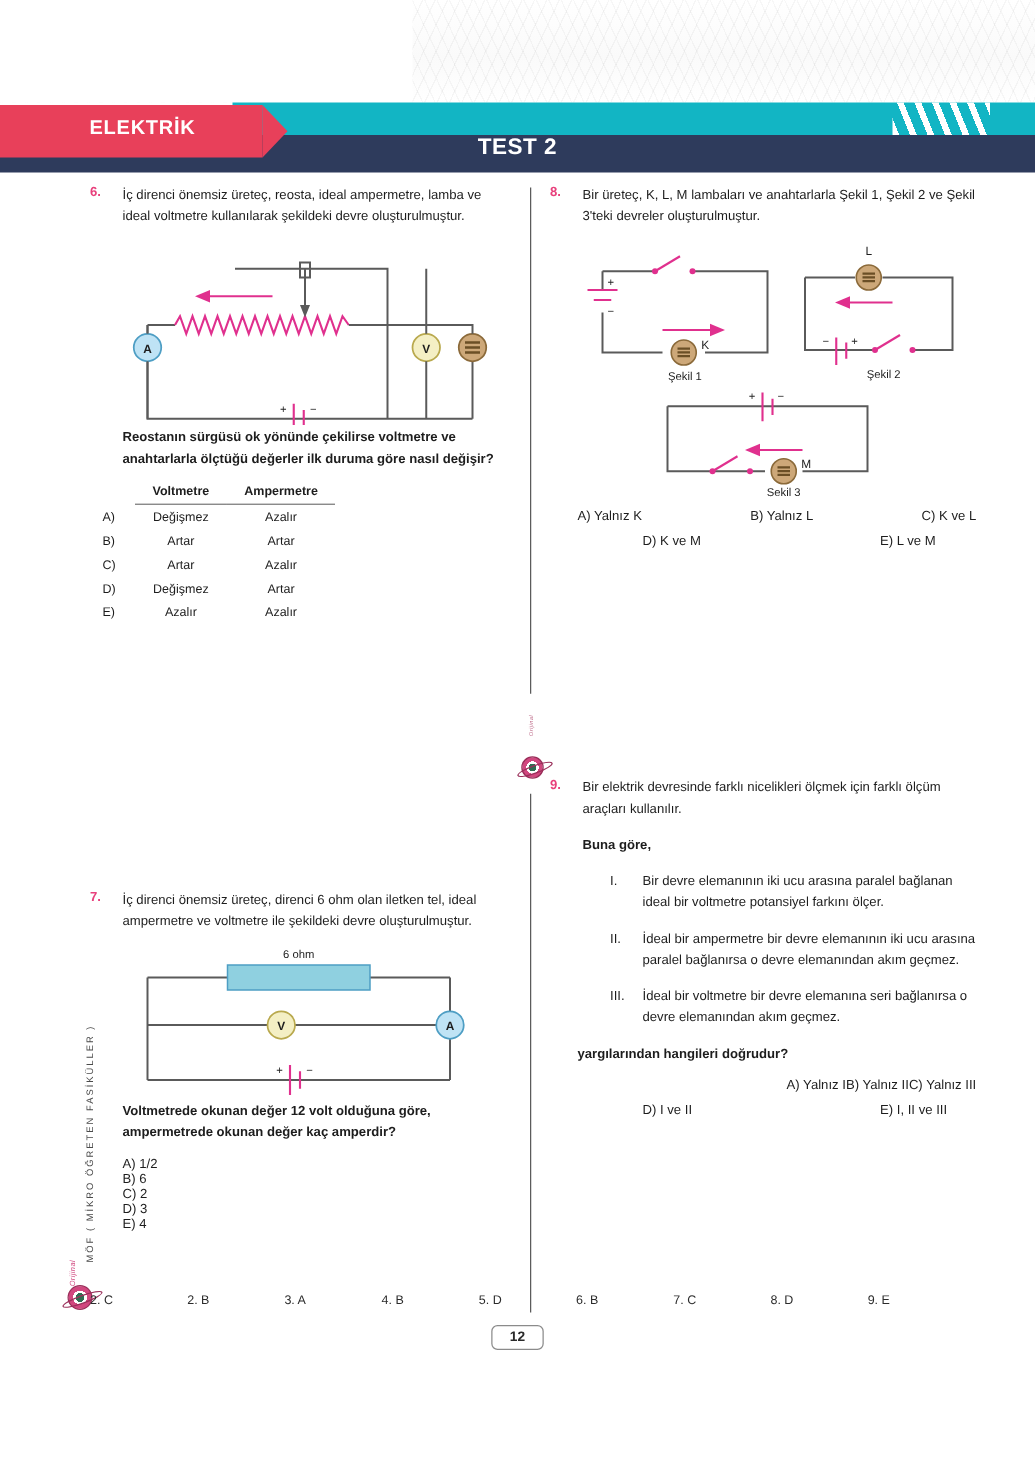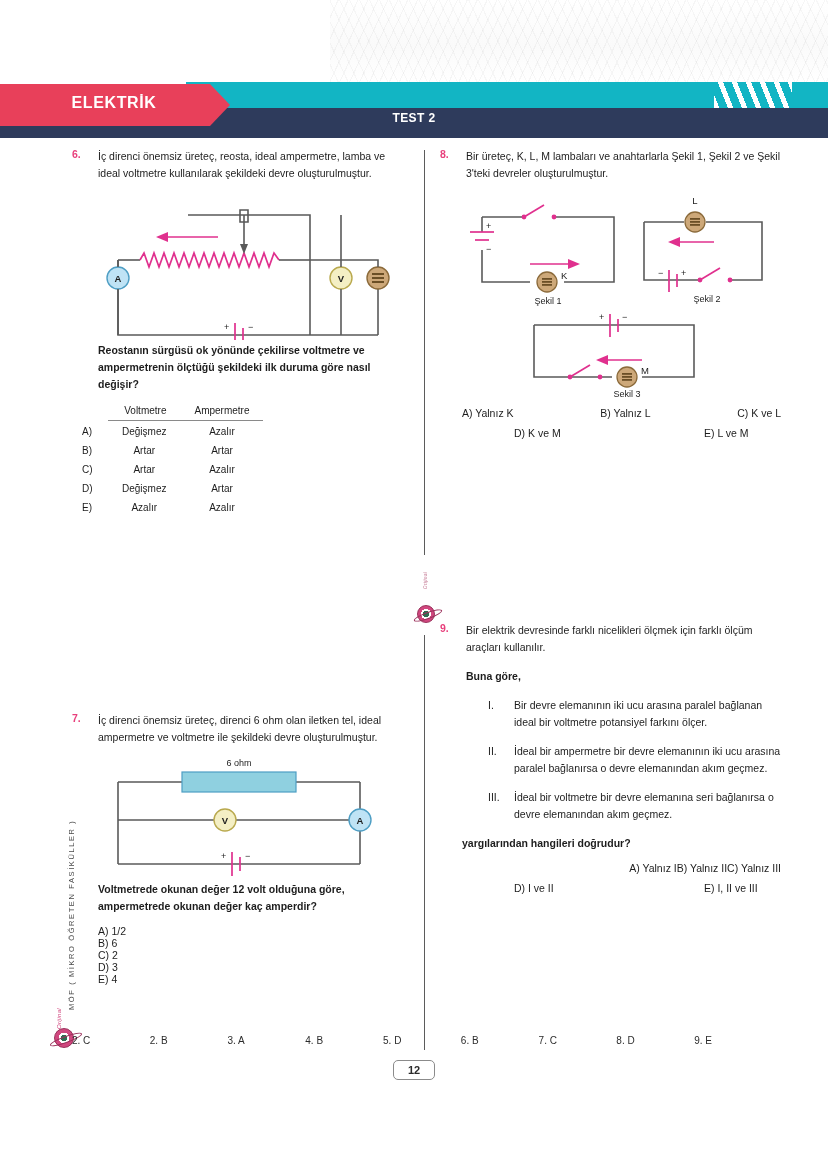--- a/index.html
+++ b/index.html
@@ -55,21 +55,21 @@
     color: #fff; font-weight: bold; font-size: 16px; letter-spacing: .6px;
     padding-left: 18px;
   }
   .hdr-navy {
     position: absolute; left: 0; top: 26px; width: 828px; height: 30px;
     background: #2e3b5c;
   }
   .hdr-navy-label {
     position: absolute; left: 0; top: 26px; width: 828px; height: 19px;
     display: flex; align-items: center; justify-content: center;
-    color: #fff; font-weight: bold; font-size: 12px; letter-spacing: .4px;
+    color: #fff; font-weight: bold; font-size: 18px; letter-spacing: .4px;
   }
 
   
   .colL { position: absolute; left: 72px; top: 148px; width: 330px; }
   .colR { position: absolute; left: 440px; top: 148px; width: 345px; }
   .divider {
     position: absolute; left: 424px; top: 150px;
     width: 1px; height: 900px; background: #5b5b5b;
   }
   .divider-badge{
@@ -136,22 +136,22 @@
   .opts { display: flex; font-size: 10.5px; color: #1d1d1d; margin-top: 10px; }
   .opts span { display: inline-block; }
   .opts-5 span { width: 20%; }
   .opts-3 { justify-content: space-between; padding-right: 4px; }
   .opts-2 { padding-left: 52px; }
   .opts-2 span:first-child { width: 190px; }
 
   
   table.q6 { border-collapse: collapse; font-size: 10px; margin-top: 12px; margin-left: 8px; }
   table.q6 th {
-    font-weight: normal; font-size: 10px; padding: 0 14px 4px 14px;
-    border-bottom: 1.4px solid #8a8a8a; text-align: right; color:#1d1d1d;
+    font-weight: bold; font-size: 10px; padding: 0 14px 4px 14px;
+    border-bottom: 1.4px solid #8a8a8a; text-align: center; color:#1d1d1d;
   }
   table.q6 td { padding: 5px 14px 3px 14px; text-align: center; color:#1d1d1d; }
   table.q6 td.lbl { text-align: left; padding-left: 2px; padding-right: 8px; }
   table.q6 th.blank { border-bottom: none; }
 
   
   .roman { margin-top: 12px; margin-left: 22px; }
   .ritem { display: flex; font-size: 10.5px; line-height: 17px; margin-bottom: 12px; color:#1d1d1d; }
   .rmark { width: 26px; flex: none; }
 
@@ -246,21 +246,21 @@
         <line class="mag" x1="145" y1="138" x2="145" y2="152" stroke-width="2"></line>
         <text class="cap" x="126" y="140">+</text>
         <text class="cap" x="150" y="140">−</text>
 
         <circle cx="20" cy="88" r="11" fill="#bfe3f5" stroke="#4e9ec4" stroke-width="1.4"></circle>
         <text class="caps" x="20" y="92" text-anchor="middle" font-weight="bold">A</text>
         <path class="wire" d="M 20 77 L 20 70 M 20 99 L 20 145"></path>
       </svg>
     </div>
 
-    <div style="margin-left:26px;margin-top:2px;" class="qtext bold">Reostanın sürgüsü ok yönünde çekilirse voltmetre ve ampermetrenin ölçtüğü şekildeki ilk duruma göre nasıl değişir?</div>
+    <div style="margin-left:26px;margin-top:2px;" class="qtext bold">Reostanın sürgüsü ok yönünde çekilirse voltmetre ve anahtarlarla ölçtüğü değerler ilk duruma göre nasıl değişir?</div>
 
     <table class="q6">
       <thead>
         <tr>
           <th class="blank"></th>
           <th>Voltmetre</th>
           <th>Ampermetre</th>
         </tr>
       </thead>
       <tbody>

